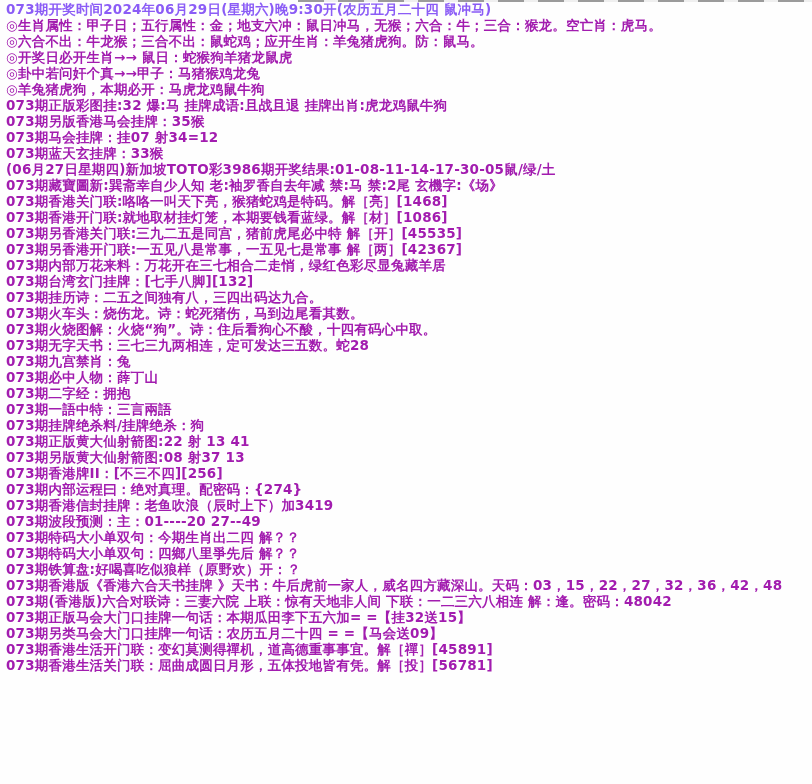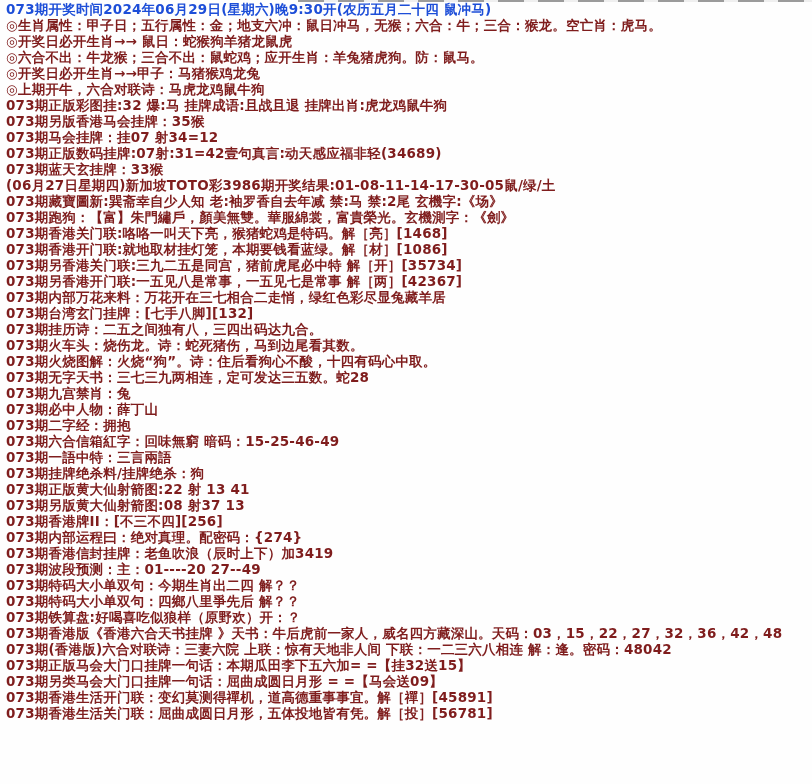--- a/index.html
+++ b/index.html
@@ -19,81 +19,78 @@
     position: absolute;
     top: 1px;
     left: 6px;
     right: 0;
   }
   .doc-line {
     height: 16px;
     line-height: 16px;
     font-size: 13.5px;
     font-weight: 700;
-    color: #7f1d1d;
+    color: #a21caf;
     white-space: nowrap;
     overflow: hidden;
     letter-spacing: 0.2px;
   }
-  .doc-line.red { color: #1d4ed8; }
+  .doc-line.red { color: #8b5cf6; }
   #top-edge-artifact {
     position: absolute;
     top: 0;
     left: 298px;
     width: 514px;
     height: 2px;
     background: repeating-linear-gradient(90deg, #4a4a4a 0 26px, rgba(74,74,74,0.15) 26px 40px);
     opacity: 0.55;
   }
 </style>
 </head>
 <body>
 
 <div id="page">
   <div id="top-edge-artifact"></div>
   <div id="lines">
       <div class="doc-line red">073期开奖时间2024年06月29日(星期六)晚9:30开(农历五月二十四 鼠冲马)</div>
       <div class="doc-line">◎生肖属性：甲子日；五行属性：金；地支六冲：鼠日冲马，无猴；六合：牛；三合：猴龙。空亡肖：虎马。</div>
+      <div class="doc-line">◎六合不出：牛龙猴；三合不出：鼠蛇鸡；应开生肖：羊兔猪虎狗。防：鼠马。</div>
       <div class="doc-line">◎开奖日必开生肖→→ 鼠日：蛇猴狗羊猪龙鼠虎</div>
-      <div class="doc-line">◎六合不出：牛龙猴；三合不出：鼠蛇鸡；应开生肖：羊兔猪虎狗。防：鼠马。</div>
-      <div class="doc-line">◎开奖日必开生肖→→甲子：马猪猴鸡龙兔</div>
-      <div class="doc-line">◎上期开牛，六合对联诗：马虎龙鸡鼠牛狗</div>
+      <div class="doc-line">◎卦中若问奸个真→→甲子：马猪猴鸡龙兔</div>
+      <div class="doc-line">◎羊兔猪虎狗，本期必开：马虎龙鸡鼠牛狗</div>
       <div class="doc-line">073期正版彩图挂:32 爆:马 挂牌成语:且战且退 挂牌出肖:虎龙鸡鼠牛狗</div>
       <div class="doc-line">073期另版香港马会挂牌：35猴</div>
       <div class="doc-line">073期马会挂牌：挂07 射34=12</div>
-      <div class="doc-line">073期正版数码挂牌:07射:31=42壹句真言:动天感应福非轻(34689)</div>
       <div class="doc-line">073期蓝天玄挂牌：33猴</div>
       <div class="doc-line">(06月27日星期四)新加坡TOTO彩3986期开奖结果:01-08-11-14-17-30-05鼠/绿/土</div>
       <div class="doc-line">073期藏寶圖新:巽斋幸自少人知 老:袖罗香自去年减 禁:马 禁:2尾 玄機字:《场》</div>
-      <div class="doc-line">073期跑狗：【富】朱門繡戶，顏美無雙。華服綿裳，富貴榮光。玄機測字：《劍》</div>
       <div class="doc-line">073期香港关门联:咯咯一叫天下亮，猴猪蛇鸡是特码。解［亮］[1468]</div>
       <div class="doc-line">073期香港开门联:就地取材挂灯笼，本期要钱看蓝绿。解［材］[1086]</div>
-      <div class="doc-line">073期另香港关门联:三九二五是同宫，猪前虎尾必中特 解［开］[35734]</div>
+      <div class="doc-line">073期另香港关门联:三九二五是同宫，猪前虎尾必中特 解［开］[45535]</div>
       <div class="doc-line">073期另香港开门联:一五见八是常事，一五见七是常事 解［两］[42367]</div>
       <div class="doc-line">073期内部万花来料：万花开在三七相合二走悄，绿红色彩尽显兔藏羊居</div>
       <div class="doc-line">073期台湾玄门挂牌：[七手八脚][132]</div>
       <div class="doc-line">073期挂历诗：二五之间独有八，三四出码达九合。</div>
       <div class="doc-line">073期火车头：烧伤龙。诗：蛇死猪伤，马到边尾看其数。</div>
       <div class="doc-line">073期火烧图解：火烧“狗”。诗：住后看狗心不酸，十四有码心中取。</div>
       <div class="doc-line">073期无字天书：三七三九两相连，定可发达三五数。蛇28</div>
       <div class="doc-line">073期九宫禁肖：兔</div>
       <div class="doc-line">073期必中人物：薛丁山</div>
       <div class="doc-line">073期二字经：拥抱</div>
-      <div class="doc-line">073期六合信箱紅字：回味無窮 暗码：15-25-46-49</div>
       <div class="doc-line">073期一語中特：三言兩語</div>
       <div class="doc-line">073期挂牌绝杀料/挂牌绝杀：狗</div>
       <div class="doc-line">073期正版黄大仙射箭图:22 射 13 41</div>
       <div class="doc-line">073期另版黄大仙射箭图:08 射37 13</div>
       <div class="doc-line">073期香港牌II：[不三不四][256]</div>
       <div class="doc-line">073期内部运程曰：绝对真理。配密码：{274}</div>
       <div class="doc-line">073期香港信封挂牌：老鱼吹浪（辰时上下）加3419</div>
       <div class="doc-line">073期波段预测：主：01----20 27--49</div>
       <div class="doc-line">073期特码大小单双句：今期生肖出二四 解？？</div>
       <div class="doc-line">073期特码大小单双句：四鄉八里爭先后 解？？</div>
       <div class="doc-line">073期铁算盘:好喝喜吃似狼样（原野欢）开：？</div>
       <div class="doc-line">073期香港版《香港六合天书挂牌 》天书：牛后虎前一家人，威名四方藏深山。天码：03，15，22，27，32，36，42，48</div>
       <div class="doc-line">073期(香港版)六合对联诗：三妻六院 上联：惊有天地非人间 下联：一二三六八相连 解：逢。密码：48042</div>
       <div class="doc-line">073期正版马会大门口挂牌一句话：本期瓜田李下五六加= =【挂32送15】</div>
-      <div class="doc-line">073期另类马会大门口挂牌一句话：屈曲成圆日月形 = =【马会送09】</div>
+      <div class="doc-line">073期另类马会大门口挂牌一句话：农历五月二十四 = =【马会送09】</div>
       <div class="doc-line">073期香港生活开门联：变幻莫测得禪机，道高德重事事宜。解［禪］[45891]</div>
       <div class="doc-line">073期香港生活关门联：屈曲成圆日月形，五体投地皆有凭。解［投］[56781]</div>
     </div>
 </div>
 
 </body></html>

